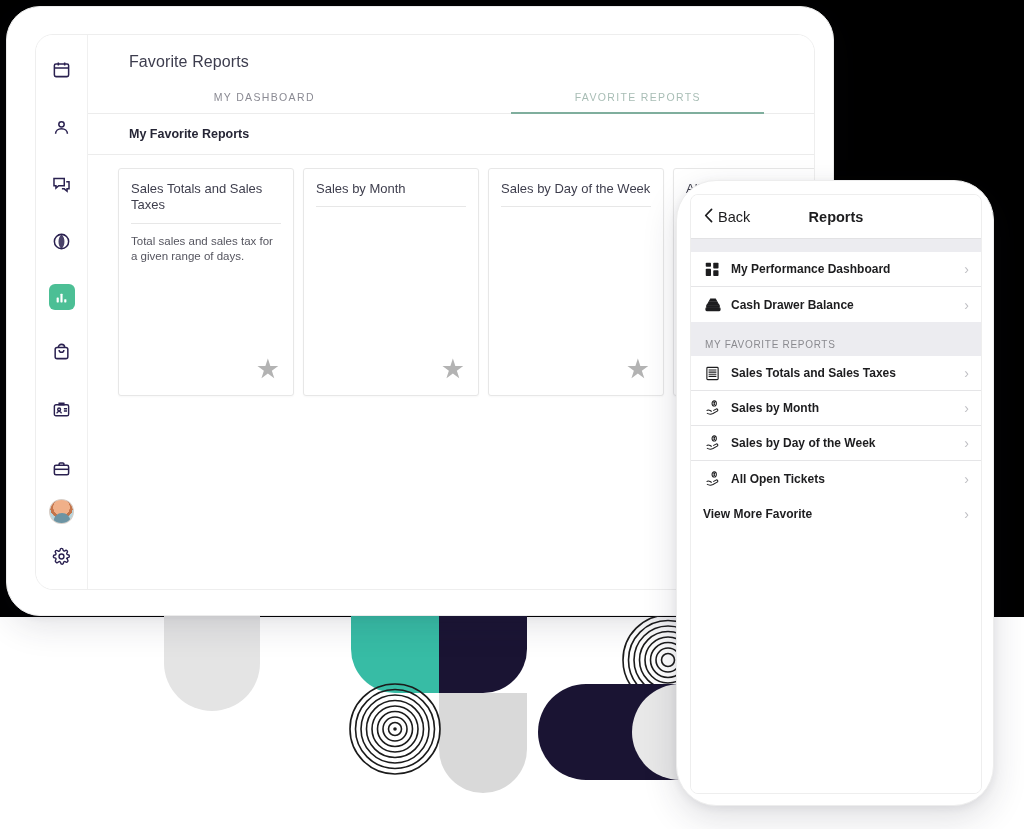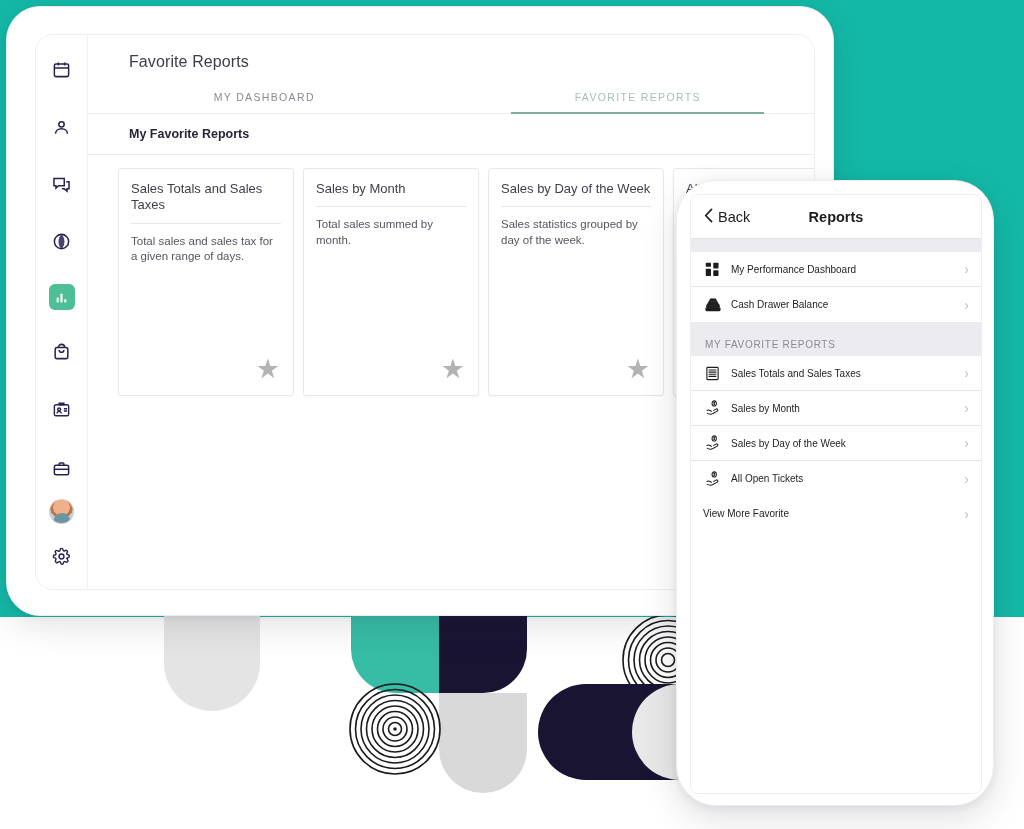--- a/index.html
+++ b/index.html
@@ -2,21 +2,21 @@
 <html><head>
 <meta charset="utf-8">
 <style>
   * { box-sizing: border-box; margin:0; padding:0; }
   html,body{
     width:1024px; height:829px; overflow:hidden;
     background:#ffffff;
     font-family:"Liberation Sans", sans-serif;
     -webkit-font-smoothing:antialiased;
   }
-  #stage{ position:relative; width:1024px; height:617px; background:#14b8a6; }
+  #stage{ position:relative; width:1024px; height:617px; background:#000000; }
 
   
   .deco{ position:absolute; }
   .deco-light-arch{
     width:96px; height:96px; background:#e4e4e4;
     border-radius:0 0 48px 48px;
   }
   .deco-teal{
     width:88px; height:78px; background:#37bca5;
     border-radius:0 0 0 44px;
@@ -138,21 +138,21 @@
     font-size:14.5px; font-weight:bold; color:#1d1d1f; pointer-events:none;
   }
   .grp-gap{ height:13px; background:#ececf0; }
   .grp{ background:#ffffff; }
   .row{
     display:flex; align-items:center; height:35px; padding:0 12px 0 14px;
     border-bottom:1px solid #e5e5e7; position:relative;
   }
   .row:last-child{ border-bottom:none; }
   .row-ico{ width:26px; flex:0 0 26px; display:flex; align-items:center; color:#1d1d1f; }
-  .row-label{ flex:1 1 auto; font-size:10px; color:#1d1d1f; }
+  .row-label{ flex:1 1 auto; font-size:12px; color:#1d1d1f;font-weight:bold; }
   .chev{ color:#bfbfc4; font-size:14px; line-height:1; }
   .sec-hdr{
     background:#ececf0; color:#8a8a8f; font-size:10px; letter-spacing:.7px;
     padding:17px 0 6px 14px; text-transform:uppercase;
   }
   #phone-filler{ background:#fff; flex:1 1 auto; }
   #phone-body{ display:flex; flex-direction:column; height:556px; }
 </style>
 </head>
 <body>
@@ -279,26 +279,24 @@
         <div id="subhead">My Favorite Reports</div>
 
         <div id="cards">
           <div class="card">
             <div class="card-title">Sales Totals and Sales Taxes</div>
             <div class="card-desc">Total sales and sales tax for a given range of days.</div>
             <div class="card-star">★</div>
           </div>
           <div class="card">
             <div class="card-title">Sales by Month</div>
-            <div class="card-desc">Total sales summed by month.</div>
             <div class="card-star">★</div>
           </div>
           <div class="card">
             <div class="card-title">Sales by Day of the Week</div>
-            <div class="card-desc">Sales statistics grouped by day of the week.</div>
             <div class="card-star">★</div>
           </div>
           <div class="card">
             <div class="card-title">All Open Tickets</div>
             <div class="card-desc">List of</div>
           </div>
         </div>
       </div>
 
     </div>

